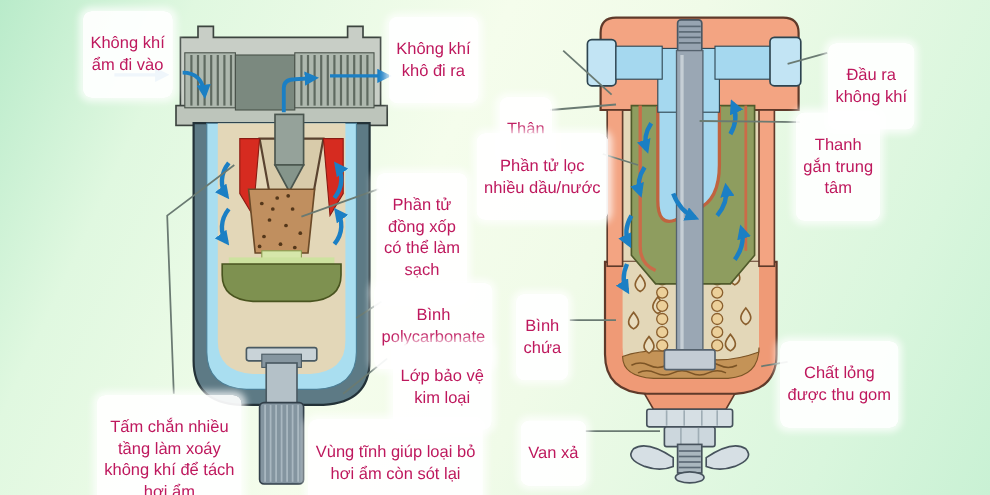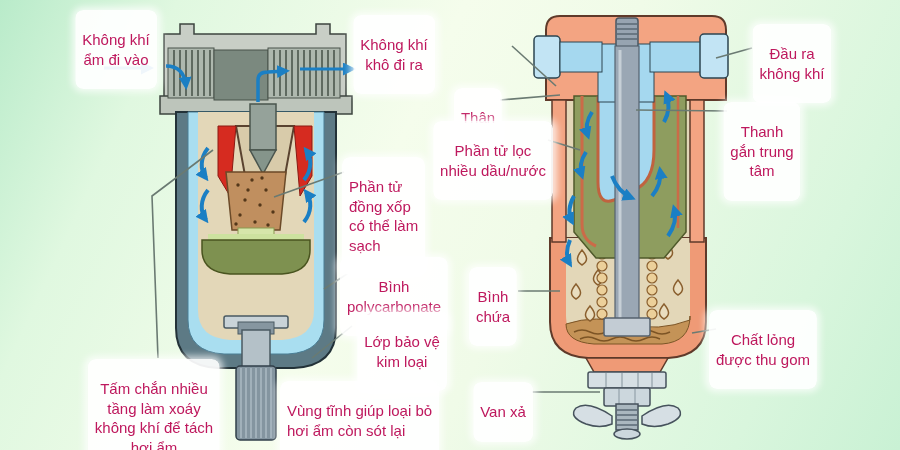--- a/index.html
+++ b/index.html
@@ -12,21 +12,21 @@
   .label{
     position:absolute;
     background:rgba(255,255,255,.93);
     border-radius:8px;
     padding:20px 7px;
     font-size:15px;line-height:1.3;color:#be185d;
     white-space:pre-line;text-align:center;
     transform:translateX(-50%);
     box-shadow:0 0 7px 3px rgba(255,255,255,.75);
   }
-  .label.la{transform:none;text-align:left;}
+  .label.la{transform:none;text-align:center;}
 </style>
 </head>
 <body>
 
 <div class="stage">
 
   <svg width="900" height="450" viewBox="0 0 900 450">
     <defs>
       <marker id="ab" markerUnits="userSpaceOnUse" markerWidth="13" markerHeight="13" refX="9" refY="6.5" orient="auto">
         <path d="M0,0 L13,6.5 L0,13 Z" fill="#1b7fc4"></path>
@@ -260,21 +260,21 @@
   <div class="label" style="left:116px;top:10px;">Không khí
 ẩm đi vào</div>
   <div class="label" style="left:394px;top:15px;">Không khí
 khô đi ra</div>
   <div class="label" style="left:478px;top:88px;">Thân</div>
   <div class="label" style="left:493px;top:121px;">Phần tử lọc
 nhiều dầu/nước</div>
   <div class="label" style="left:762px;top:102px;">Thanh
 gắn trung
 tâm</div>
-  <div class="label" style="left:792px;top:24px;">Đầu ra
+  <div class="label" style="left:792px;top:39px;">Đầu ra
 không khí</div>
   <div class="label la" style="left:342px;top:157px;">Phần tử
 đồng xốp
 có thể làm
 sạch</div>
   <div class="label" style="left:394px;top:257px;">Bình
 polycarbonate</div>
   <div class="label" style="left:402px;top:312px;">Lớp bảo vệ
 kim loại</div>
   <div class="label" style="left:493px;top:267px;">Bình

